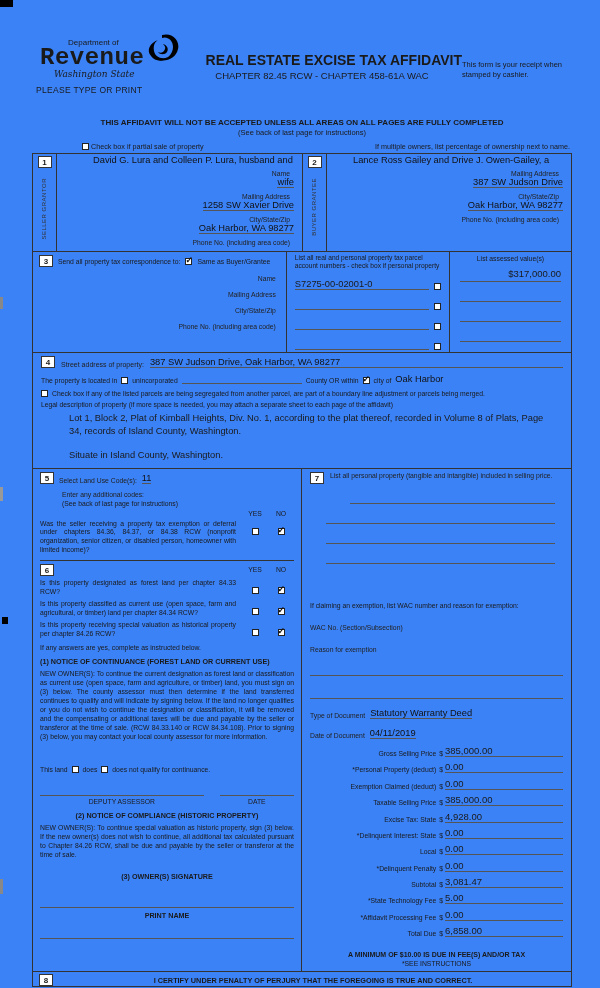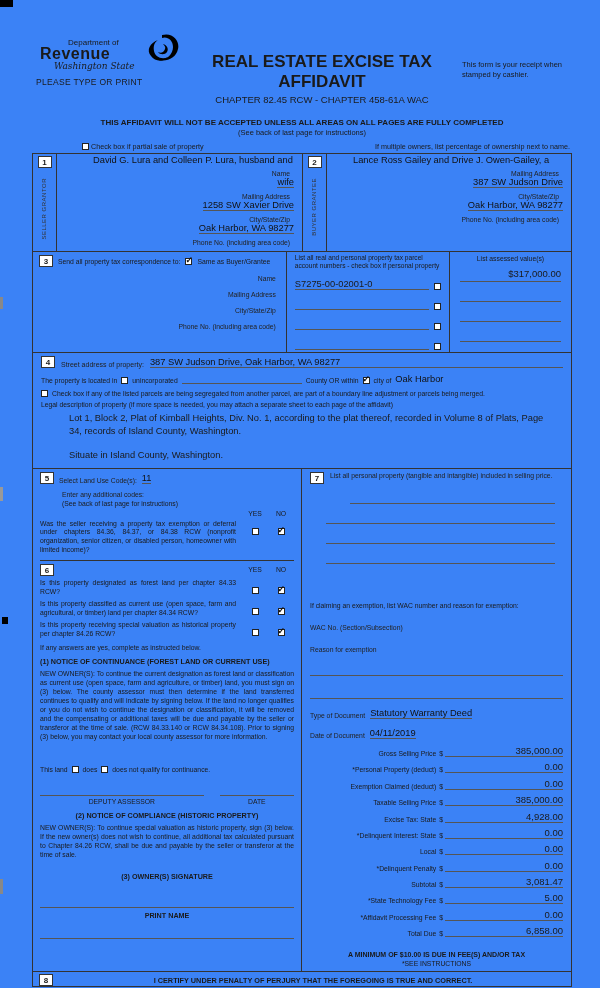--- a/index.html
+++ b/index.html
@@ -8,26 +8,26 @@
           font-family:"Liberation Sans", sans-serif; color:#1a1a1a; overflow:hidden; }
   .inner { position:absolute; left:32px; top:36px; width:540px; }
 
   
   .mark { position:absolute; background:#000; }
 
   
   .hdr { position:relative; height:80px; }
   .logo { position:absolute; left:8px; top:2px; width:140px; }
   .logo-small { font-size:8px; margin-left:28px; }
-  .logo-big { font-size:16px; font-weight:bold; letter-spacing:0.5px; line-height:0.9; }
+  .logo-big { font-size:24px; font-weight:bold; letter-spacing:0.5px; line-height:0.9;font-family:Liberation Mono, monospace; }
   .logo-state { font-size:9px; font-style:italic; margin-left:14px; font-family:"DejaVu Serif", serif; }
   .logo-swirl { position:absolute; left:103px; top:-4px; }
   .please { font-size:8.5px; margin-top:6px; margin-left:-4px; letter-spacing:0.3px; }
   .titleblock { position:absolute; left:150px; top:16px; width:280px; text-align:center; }
-  .title { font-size:17px; font-weight:bold; }
+  .title { font-size:14px; font-weight:bold;text-align:right; }
   .subtitle { font-size:9.5px; margin-top:2px; }
   .receipt { position:absolute; right:0; top:24px; width:110px; font-size:7.5px; text-align:left; line-height:1.3; }
   .warn { text-align:center; font-size:8px; font-weight:bold; margin-top:2px; }
   .warnsub { text-align:center; font-size:7.5px; margin-top:1px; }
   .prebox-row { display:flex; justify-content:space-between; font-size:7.2px; margin-top:5px; padding:0 2px 2px 50px; }
 
   
   .formbox { border:1px solid #333; }
 
   
@@ -106,21 +106,21 @@
   .sec7-hd { display:flex; align-items:flex-start; gap:6px; }
   .pp-line { border-bottom:1px solid #555; height:13px; margin:7px 8px 0 40px; }
   .exempt-note { font-size:6.8px; margin-top:38px; }
   .wacrow { display:flex; align-items:flex-end; gap:5px; margin-top:12px; }
   .reason-extra { border-bottom:1px solid #555; height:13px; margin-top:10px; }
   .docrow { display:flex; align-items:flex-end; gap:5px; margin-top:9px; }
   .money { margin-top:2px; }
   .feerow { display:flex; align-items:flex-end; height:16.4px; }
   .feelabel { flex:1; text-align:right; font-size:6.8px; padding-right:3px; white-space:nowrap; }
   .feedollar { font-size:6.8px; padding-right:2px; }
-  .feeline { width:118px; border-bottom:1px solid #555; text-align:right; font-size:9.5px; flex:none; }
+  .feeline { width:118px; border-bottom:1px solid #555; text-align:left; font-size:9.5px; flex:none; }
   .minnote { text-align:center; font-size:7px; font-weight:bold; margin-top:14px; }
   .minnote2 { text-align:center; font-size:6.8px; margin-top:2px; }
 
   
   .sec8 { border-top:1px solid #333; }
   .certify-row { display:flex; align-items:center; gap:8px; padding:2px 6px 0; }
   .certify { flex:1; text-align:center; font-size:7.3px; font-weight:bold; }
 </style>
 </head>
 <body>

